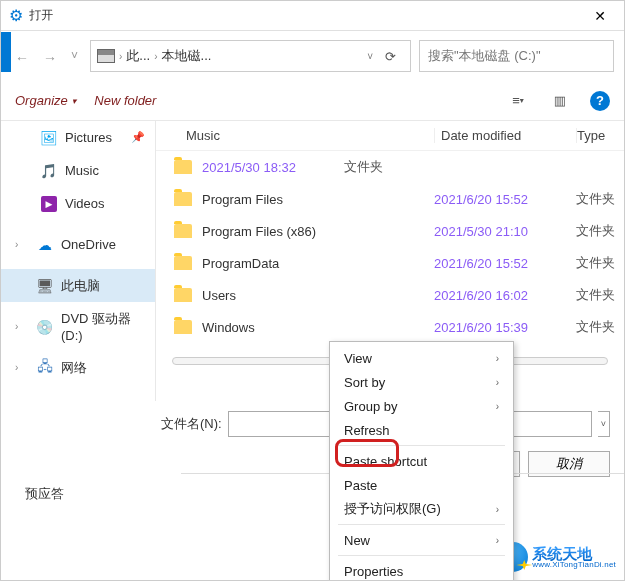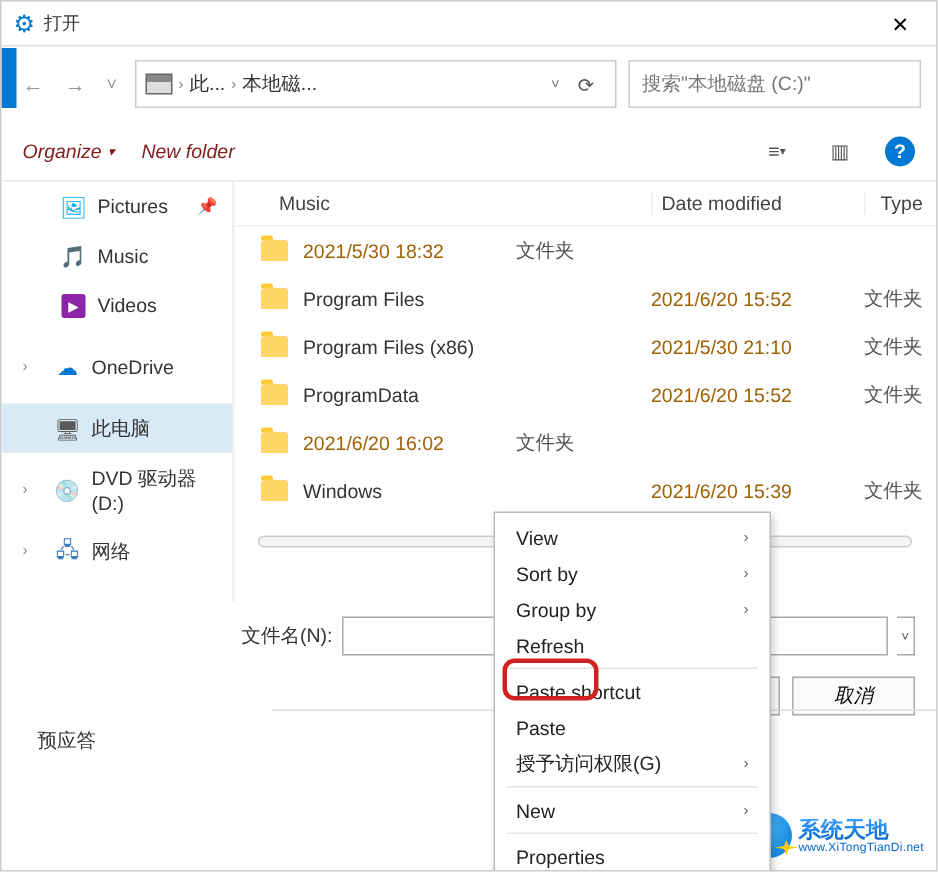--- a/index.html
+++ b/index.html
@@ -40,26 +40,26 @@
 .ico.videos { background: #8e24aa; color: #fff; font-size: 9px; border-radius: 2px; }
 .ico.onedrive { color: #0078d4; }
 .ico.pc { color: #5a5a5a; }
 .ico.dvd { color: #888; }
 .ico.network { color: #3a7abd; }
 
 .filepane { flex: 1; font-size: 13px; }
 .fp-header { display: flex; height: 30px; align-items: center; color: #444; border-bottom: 1px solid #f0f0f0; }
 .col-name { flex: 1; padding-left: 30px; }
 .col-date { width: 142px; border-left: 1px solid #eee; padding-left: 6px; }
-.col-type { width: 48px; border-left: 1px solid #eee; padding-left: 10px; }
+.col-type { width: 48px; border-left: 1px solid #eee; padding-left: 0; }
 .fp-row { display: flex; height: 32px; align-items: center; color: #333; }
 .fp-row .folder { width: 18px; height: 14px; background: #ffd666; border-radius: 2px 2px 0 0; position: relative; margin-left: 18px; margin-right: 10px; }
 .fp-row .folder:before { content: ""; position: absolute; top: -3px; left: 0; width: 8px; height: 3px; background: #ffcc33; border-radius: 2px 2px 0 0; }
 .fp-name { flex: 1; }
-.fp-date { width: 142px; color: #a16207; }
+.fp-date { width: 142px; color: #8b5cf6; }
 .fp-type { width: 48px; color: #555; }
 .fp-scroll { height: 8px; margin: 14px 16px 0 16px; border: 1px solid #ccc; border-radius: 4px; background: #f4f4f4; }
 
 .filename-row { display: flex; align-items: center; padding: 10px 14px; gap: 6px; font-size: 13px; }
 .filename-row .lbl { color: #333; }
 .filename-row .input { flex: 1; height: 26px; border: 1px solid #aaa; }
 .filename-row .combo { width: 12px; height: 26px; border: 1px solid #aaa; border-left: none; display: flex; align-items: center; justify-content: center; font-size: 9px; color: #555; }
 
 .buttons-row { display: flex; justify-content: flex-end; gap: 8px; padding: 4px 14px 10px; font-style: italic; }
 .btn { width: 82px; height: 26px; border: 1px solid #aaa; background: #fafafa; font-size: 13px; display: flex; align-items: center; justify-content: center; }
@@ -189,20 +189,21 @@
           <span class="fp-type">文件夹</span>
         </div>
         <div class="fp-row">
           <span class="folder"></span>
           <span class="fp-name">ProgramData</span>
           <span class="fp-date">2021/6/20 15:52</span>
           <span class="fp-type">文件夹</span>
         </div>
         <div class="fp-row">
           <span class="folder"></span>
+          <span class="fp-name">Users</span>
           <span class="fp-date">2021/6/20 16:02</span>
           <span class="fp-type">文件夹</span>
         </div>
         <div class="fp-row">
           <span class="folder"></span>
           <span class="fp-name">Windows</span>
           <span class="fp-date">2021/6/20 15:39</span>
           <span class="fp-type">文件夹</span>
         </div>
       </div>

